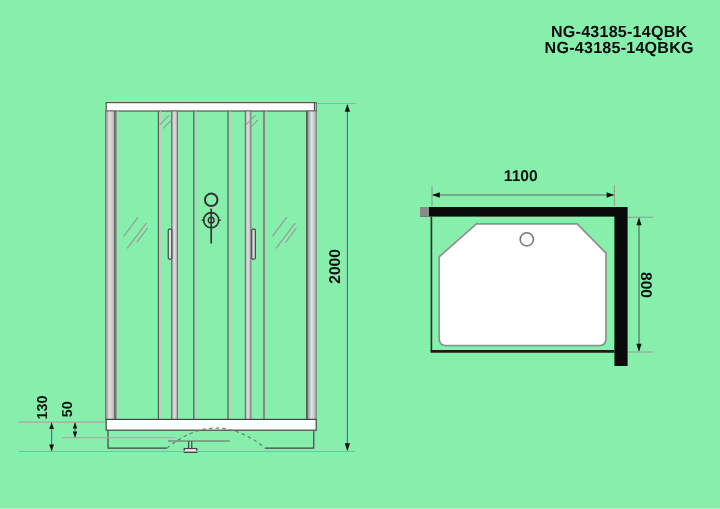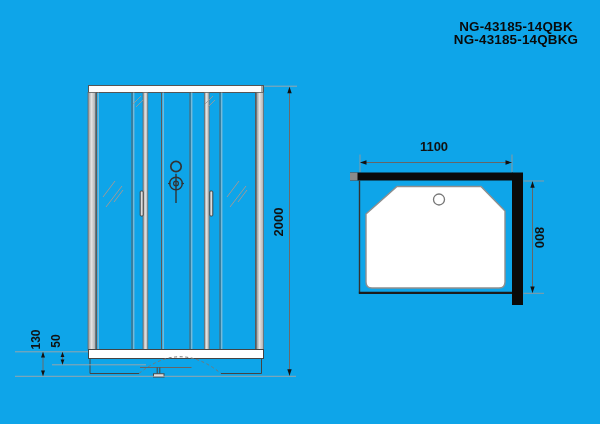--- a/index.html
+++ b/index.html
@@ -1,17 +1,17 @@
 <!DOCTYPE html>
 <html><head>
 <meta charset="utf-8">
 <style>
   html,body{margin:0;padding:0;background:#ffffff;}
   #stage{
-    position:relative;width:600px;height:424px;background:#0ea5e9;overflow:hidden;
+    position:relative;width:600px;height:424px;background:#86efac;overflow:hidden;
     font-family:"Liberation Sans", sans-serif;
   }
   #model-title{
     position:absolute;left:430px;top:20px;width:172px;
     text-align:center;font-weight:bold;font-size:13.4px;line-height:13.4px;
     color:#0a0a0a;letter-spacing:.2px;
   }
   #model-title div{white-space:nowrap;}
   svg{position:absolute;left:0;top:0;}
   text.dim{font-family:"Liberation Sans", sans-serif;font-weight:bold;fill:#111111;}

